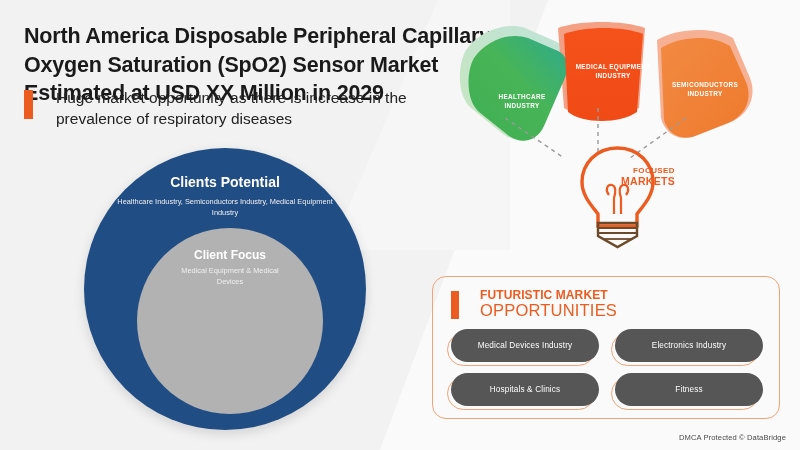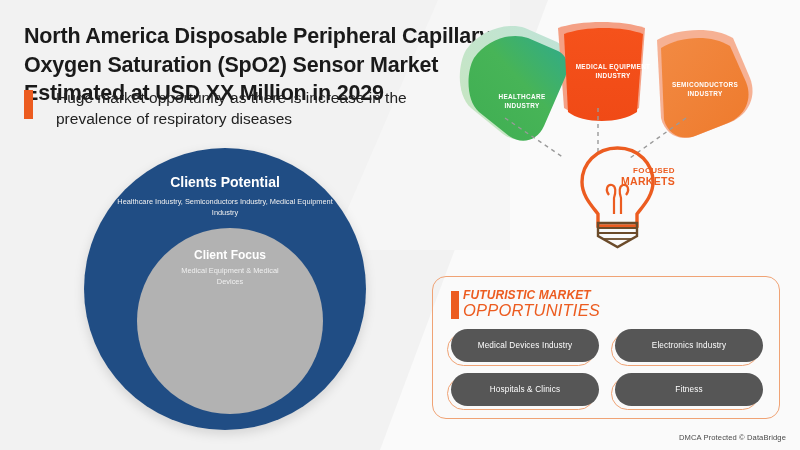--- a/index.html
+++ b/index.html
@@ -59,21 +59,21 @@
   .c-mid   { left:53px; top:80px; width:186px; height:186px; background:#b2b2b2; }
   .c-inner { left:77px; top:140px; width:135px; height:135px; background:#4f82bd; }
   .c-title { position:absolute; left:0; right:0; text-align:center; color:#fff; font-weight:bold; }
   .c-sub   { position:absolute; left:0; right:0; text-align:center; color:#f0f0f0; }
 
   
   .panel {
     position:absolute; left:432px; top:276px; width:348px; height:143px;
     border:1px solid #f0a375; border-radius:14px; background:transparent;
   }
-  .panel-head { position:absolute; left:18px; top:12px; display:flex; gap:4px; align-items:flex-end;font-style:italic; }
+  .panel-head { position:absolute; left:18px; top:12px; display:flex; gap:21px; align-items:flex-end; }
   .panel-bar { width:8px; height:28px; background:#ec5c20; flex:0 0 8px; margin-top:1px; }
   .panel-h1 { font-size:12px; font-weight:bold; color:#ec5c20; letter-spacing:0.1px; line-height:1.05; }
   .panel-h2 { font-size:16.5px; font-weight:normal; color:#ec5c20; letter-spacing:0.2px; line-height:1.05; }
   .pill-grid {
     position:absolute; left:18px; top:52px; width:312px;
     display:grid; grid-template-columns:1fr 1fr; gap:11px 16px;
   }
   .pill-wrap { position:relative; height:33px; }
   .pill-shadow {
     position:absolute; left:-4px; top:4px; width:100%; height:33px;

